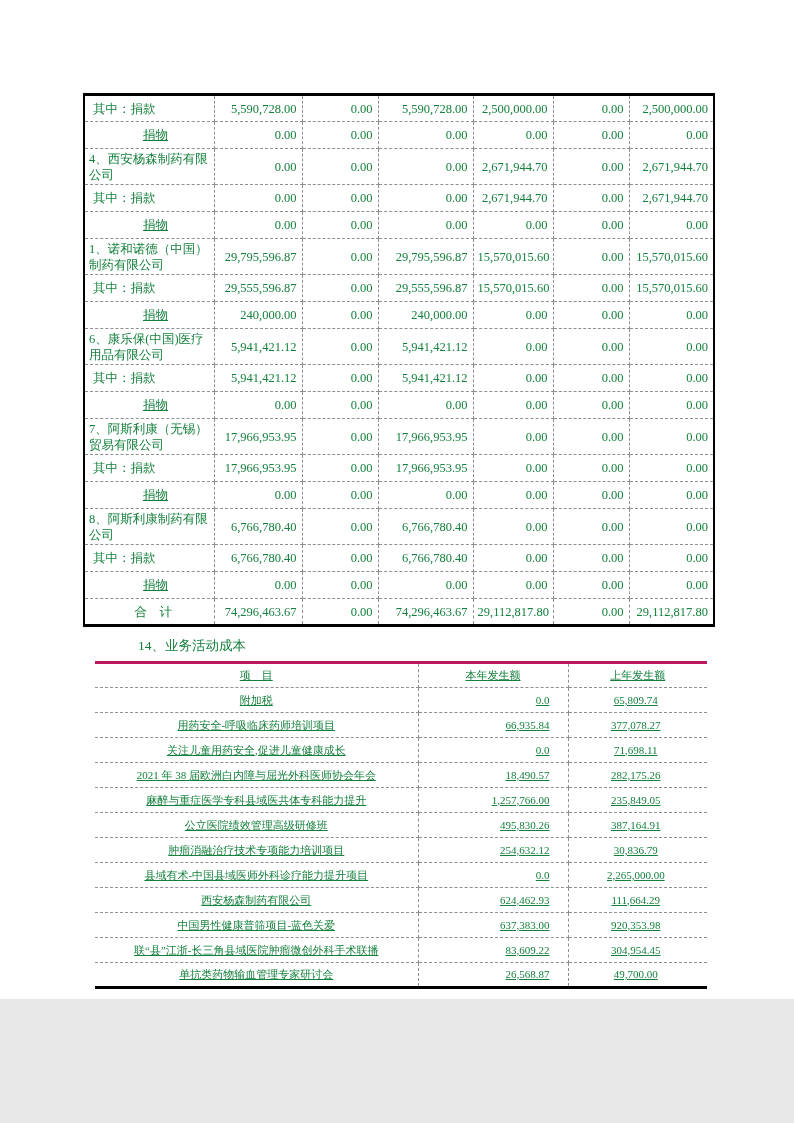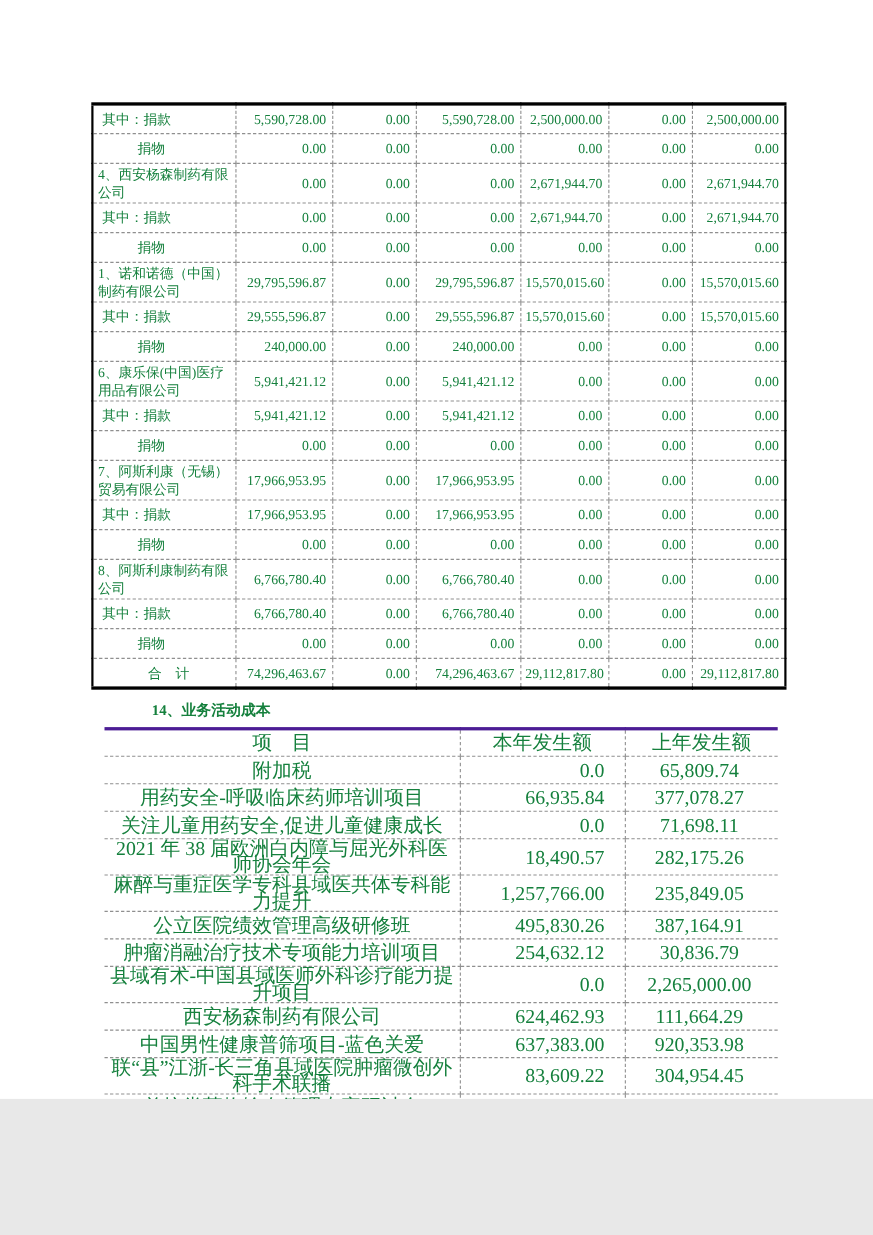--- a/index.html
+++ b/index.html
@@ -36,41 +36,42 @@
     border: 1px dashed #8f8f8f;
     vertical-align: middle;
     height: 27px;
     padding: 1px 4px;
     line-height: 16px;
     overflow: hidden;
   }
   .donation tr.row-company td { height: 36px; }
   .donation td.num { text-align: right; padding-right: 5px; white-space: nowrap; }
   .donation td.label-detail  { padding-left: 8px; }
-  .donation td.label-sub     { padding-left: 40px; }
+  .donation td.label-sub     { padding-left: 58px; text-decoration: underline; }
   .donation td.label-company { padding-left: 4px; margin-top: 38px; }
   .donation td.label-total   { text-align: center; padding-left: 12px; }
 
   
   .section-heading {
     margin: 10px 0 6px 55px;
-    font-weight: bold;
+    font-weight: normal;
     font-size: 13.5px;
     line-height: 18px;
   }
 
   
   table.cost {
     border-collapse: collapse;
     table-layout: fixed;
     width: 612px;
     margin-left: 12px;
-    border-top: 3px solid #4c1d95;
+    border-top: 3px solid #be185d;
     border-bottom: 3px solid #000;
-    font-size: 18px;
+    font-size: 11px;
+    text-decoration: underline;
   }
   .cost th, .cost td {
     border: 1px dashed #8f8f8f;
     vertical-align: middle;
     height: 25px;
     padding: 1px 2px;
     font-weight: normal;
     line-height: 15px;
     overflow: hidden;
   }

